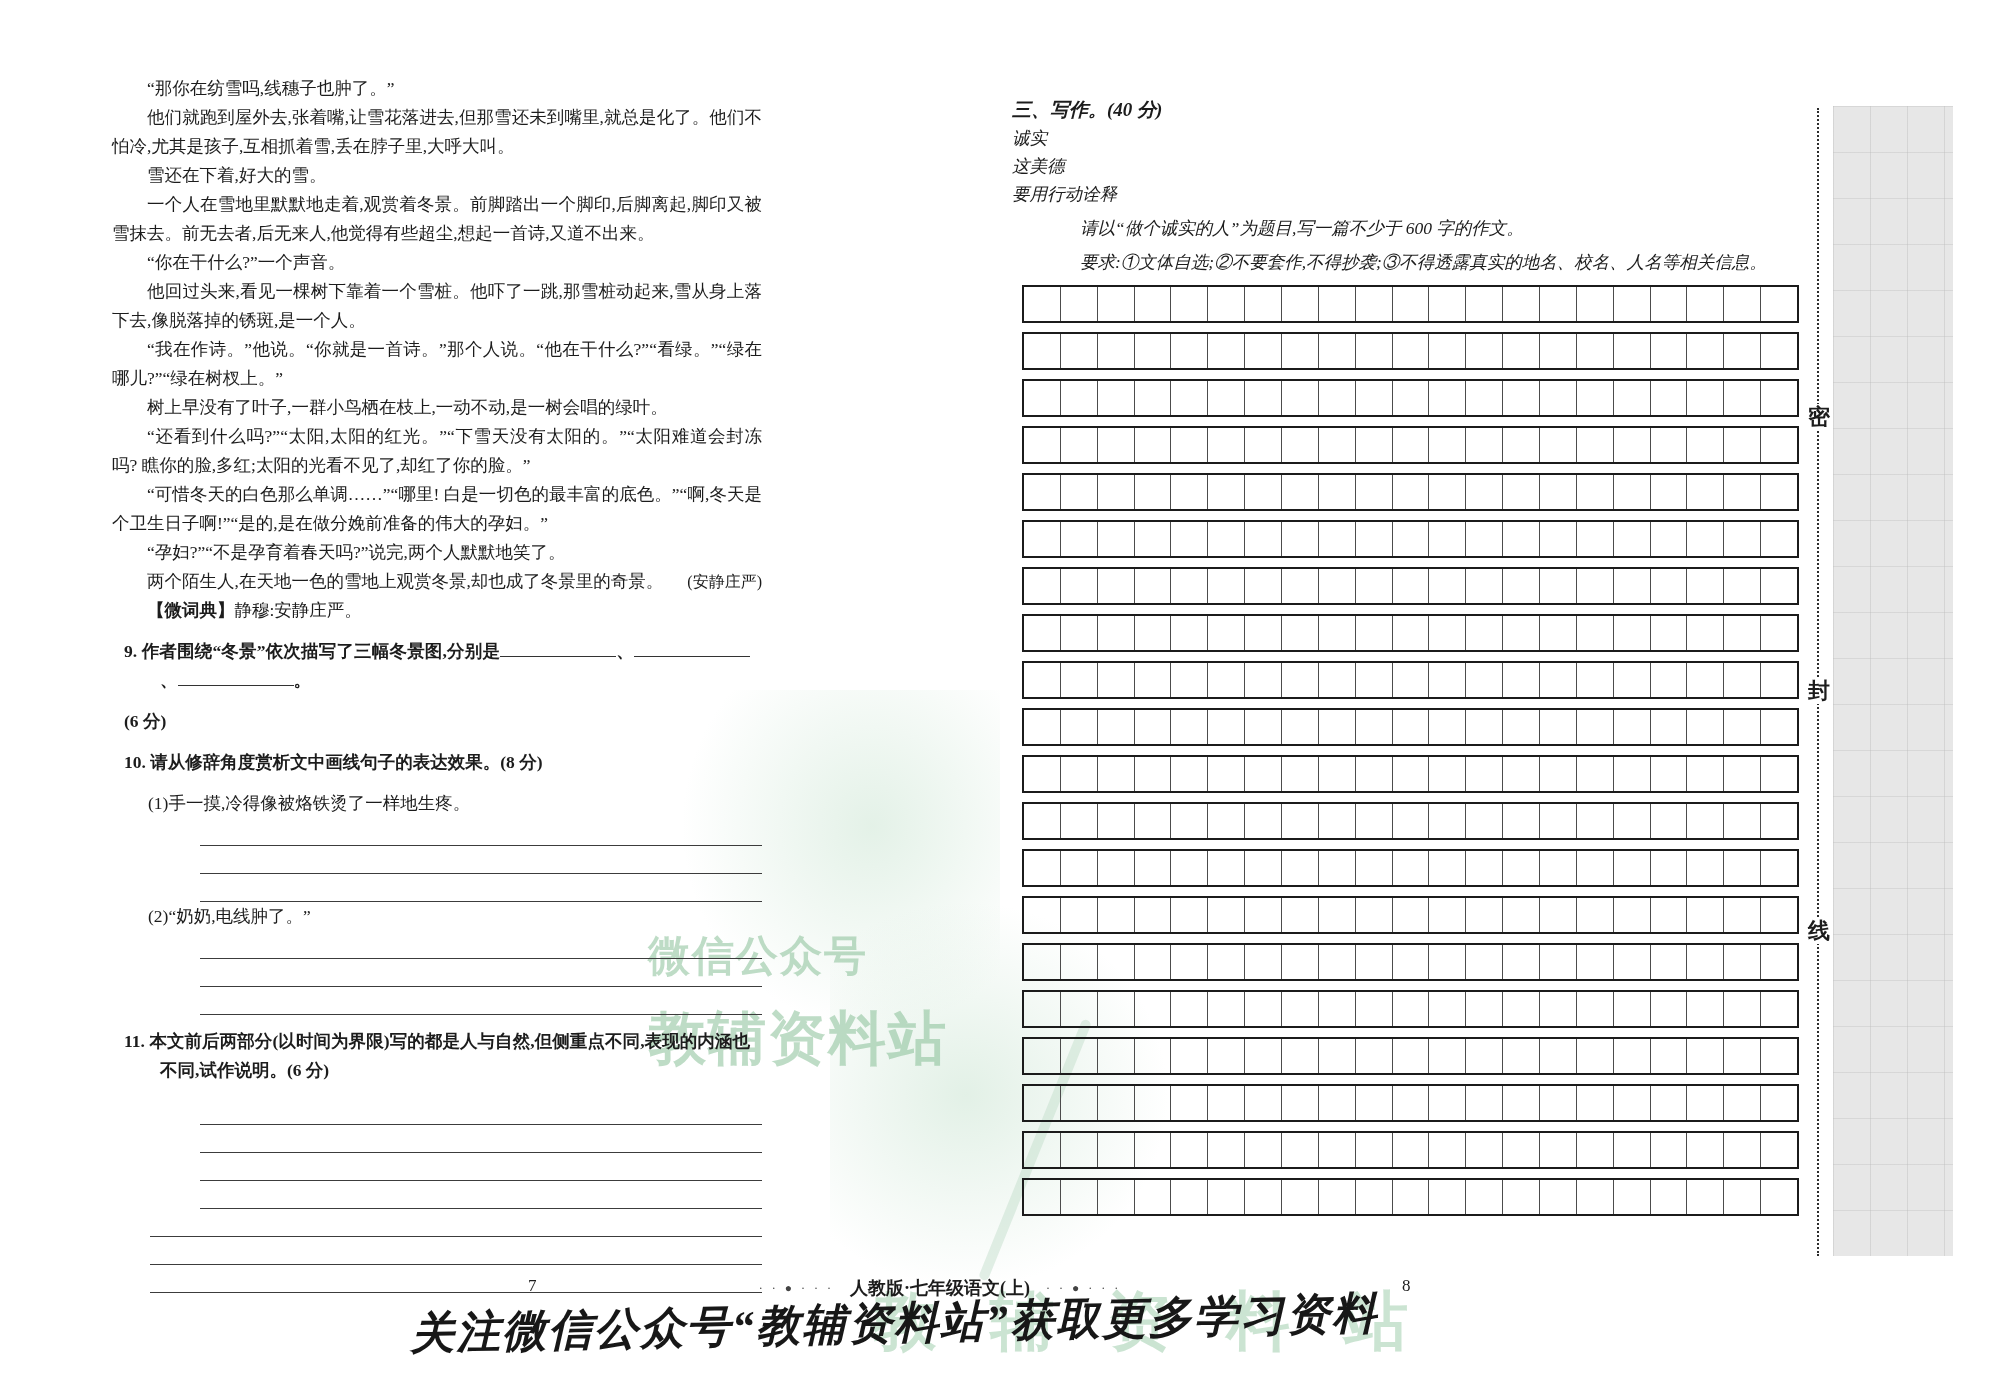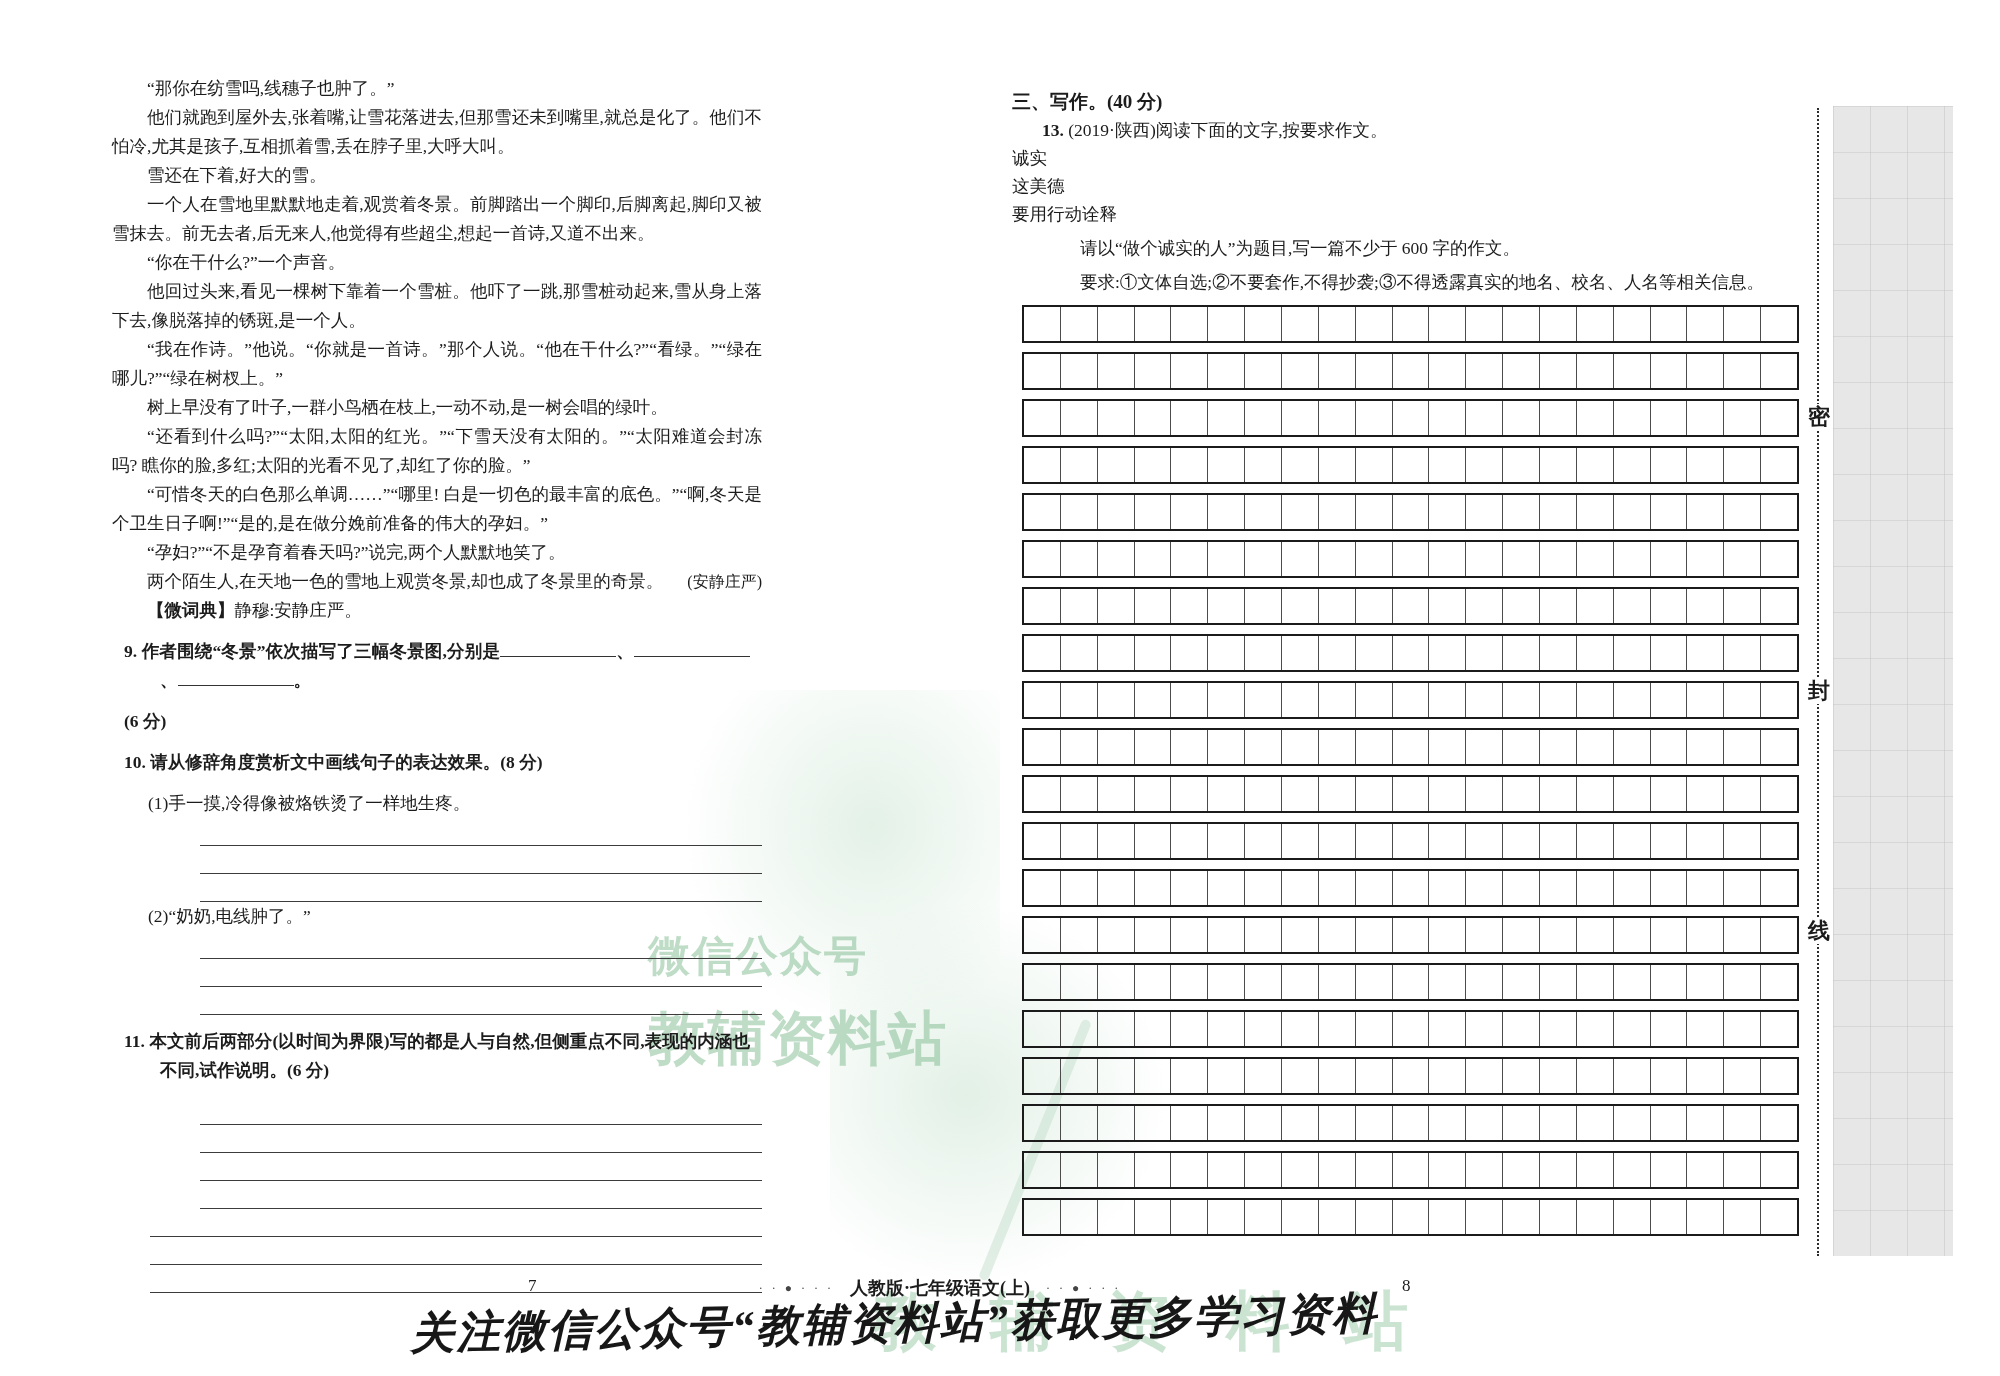--- a/index.html
+++ b/index.html
@@ -30,22 +30,22 @@
   .dict .lbl{font-weight:700;}
   .q{margin:12px;padding-left:36px;text-indent:-36px;font-weight:700;}
   .q .qnum{font-weight:700;}
   .score-line{margin:0;padding-left:12px;font-weight:700;}
   .sub{margin:0;padding-left:36px;font-weight:400;}
   .blank{display:inline-block;width:116px;height:15px;
     border-bottom:1.6px solid #333;vertical-align:baseline;}
   .ans-line{height:27px;border-bottom:1.4px solid #3c3c3c;margin-left:88px;}
   .ans-line.wide{margin-left:38px;}
   
-  .page-right{position:absolute;left:1012px;top:88px;width:790px;z-index:2;
-    font-size:17.5px;line-height:28px;}
+  .page-right{position:absolute;left:1012px;top:96px;width:790px;z-index:2;
+    font-size:17.5px;line-height:28px;font-style:italic;}
   .sec-title{margin:0;font-size:19px;font-weight:700;}
   .q13{margin:0;padding-left:30px;font-weight:400;}
   .q13 .qnum{font-weight:700;}
   .poem{margin:0;text-align:left;font-weight:400;}
   .instr,.req{margin:6px;padding-left:62px;}
   .grid{margin:9px 0 0 10px;width:777px;}
   .grow{display:flex;border:2px solid #1b1b1b;height:38px;margin-bottom:9px;box-sizing:border-box;background:transparent;}
   .gcell{flex:1 1 auto;border-right:1px solid #4c4c4c;}
   .gcell:last-child{border-right:none;}
   
@@ -136,24 +136,20 @@
 
   <div id="q12-lines">
       <div class="ans-line wide"></div>
       <div class="ans-line wide"></div>
       <div class="ans-line wide"></div>
     </div>
 </div>
 
 <div class="page-right">
   <p class="sec-title">三、写作。(40 分)</p>
-  <p class="q13">
-    <span class="qnum">13.</span>
-    <span>(2019·陕西)阅读下面的文字,按要求作文。</span>
-  </p>
   <p class="poem">诚实</p>
   <p class="poem">这美德</p>
   <p class="poem">要用行动诠释</p>
   <p class="instr">请以“做个诚实的人”为题目,写一篇不少于 600 字的作文。</p>
   <p class="req">要求:①文体自选;②不要套作,不得抄袭;③不得透露真实的地名、校名、人名等相关信息。</p>
   <div class="grid" id="wgrid">
       <div class="grow">
         <div class="gcell"></div>
         <div class="gcell"></div>
         <div class="gcell"></div>

